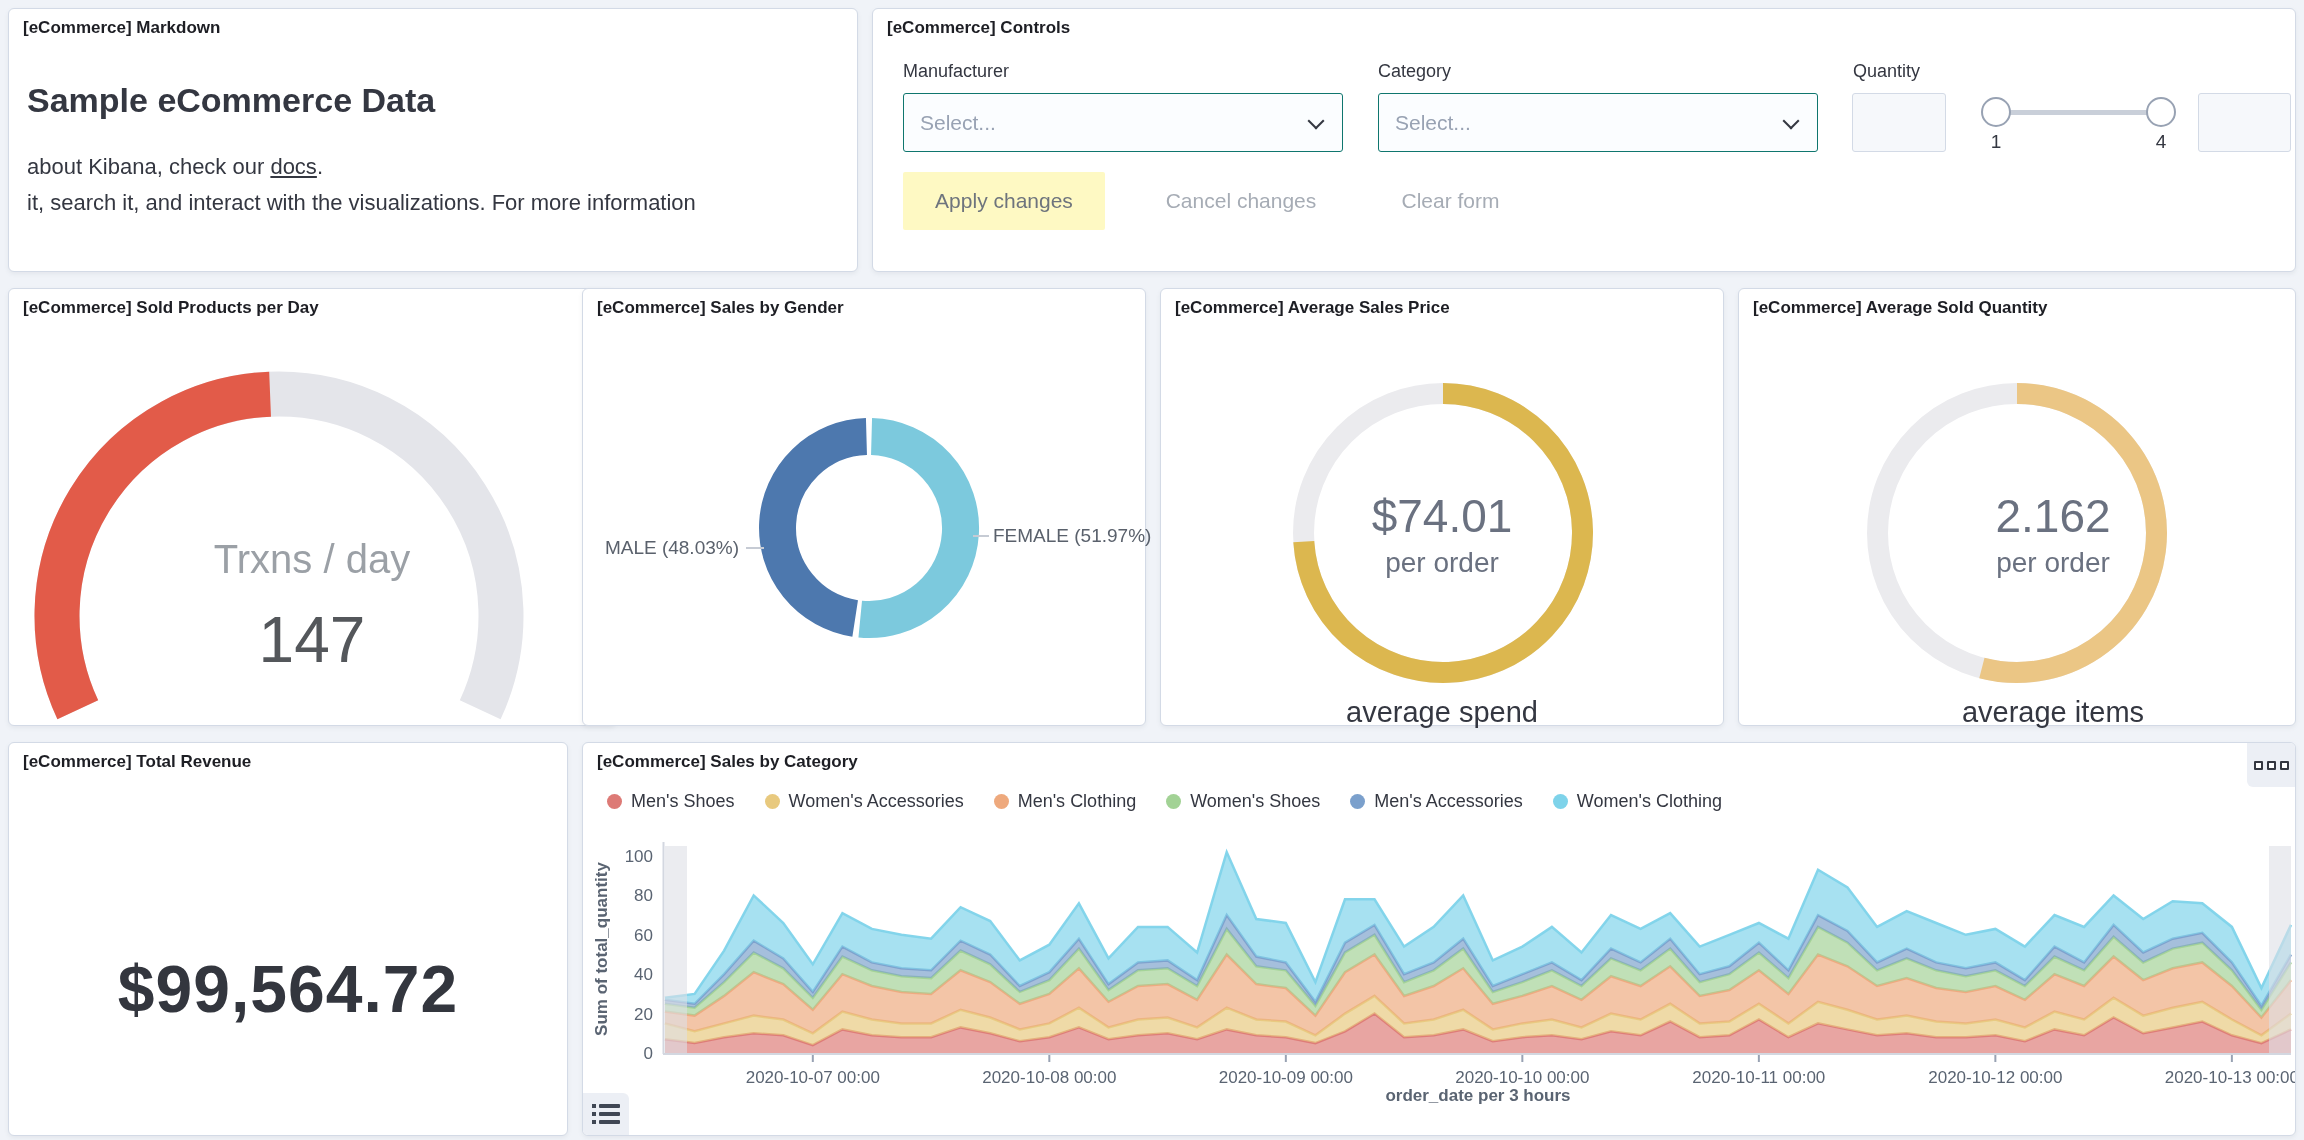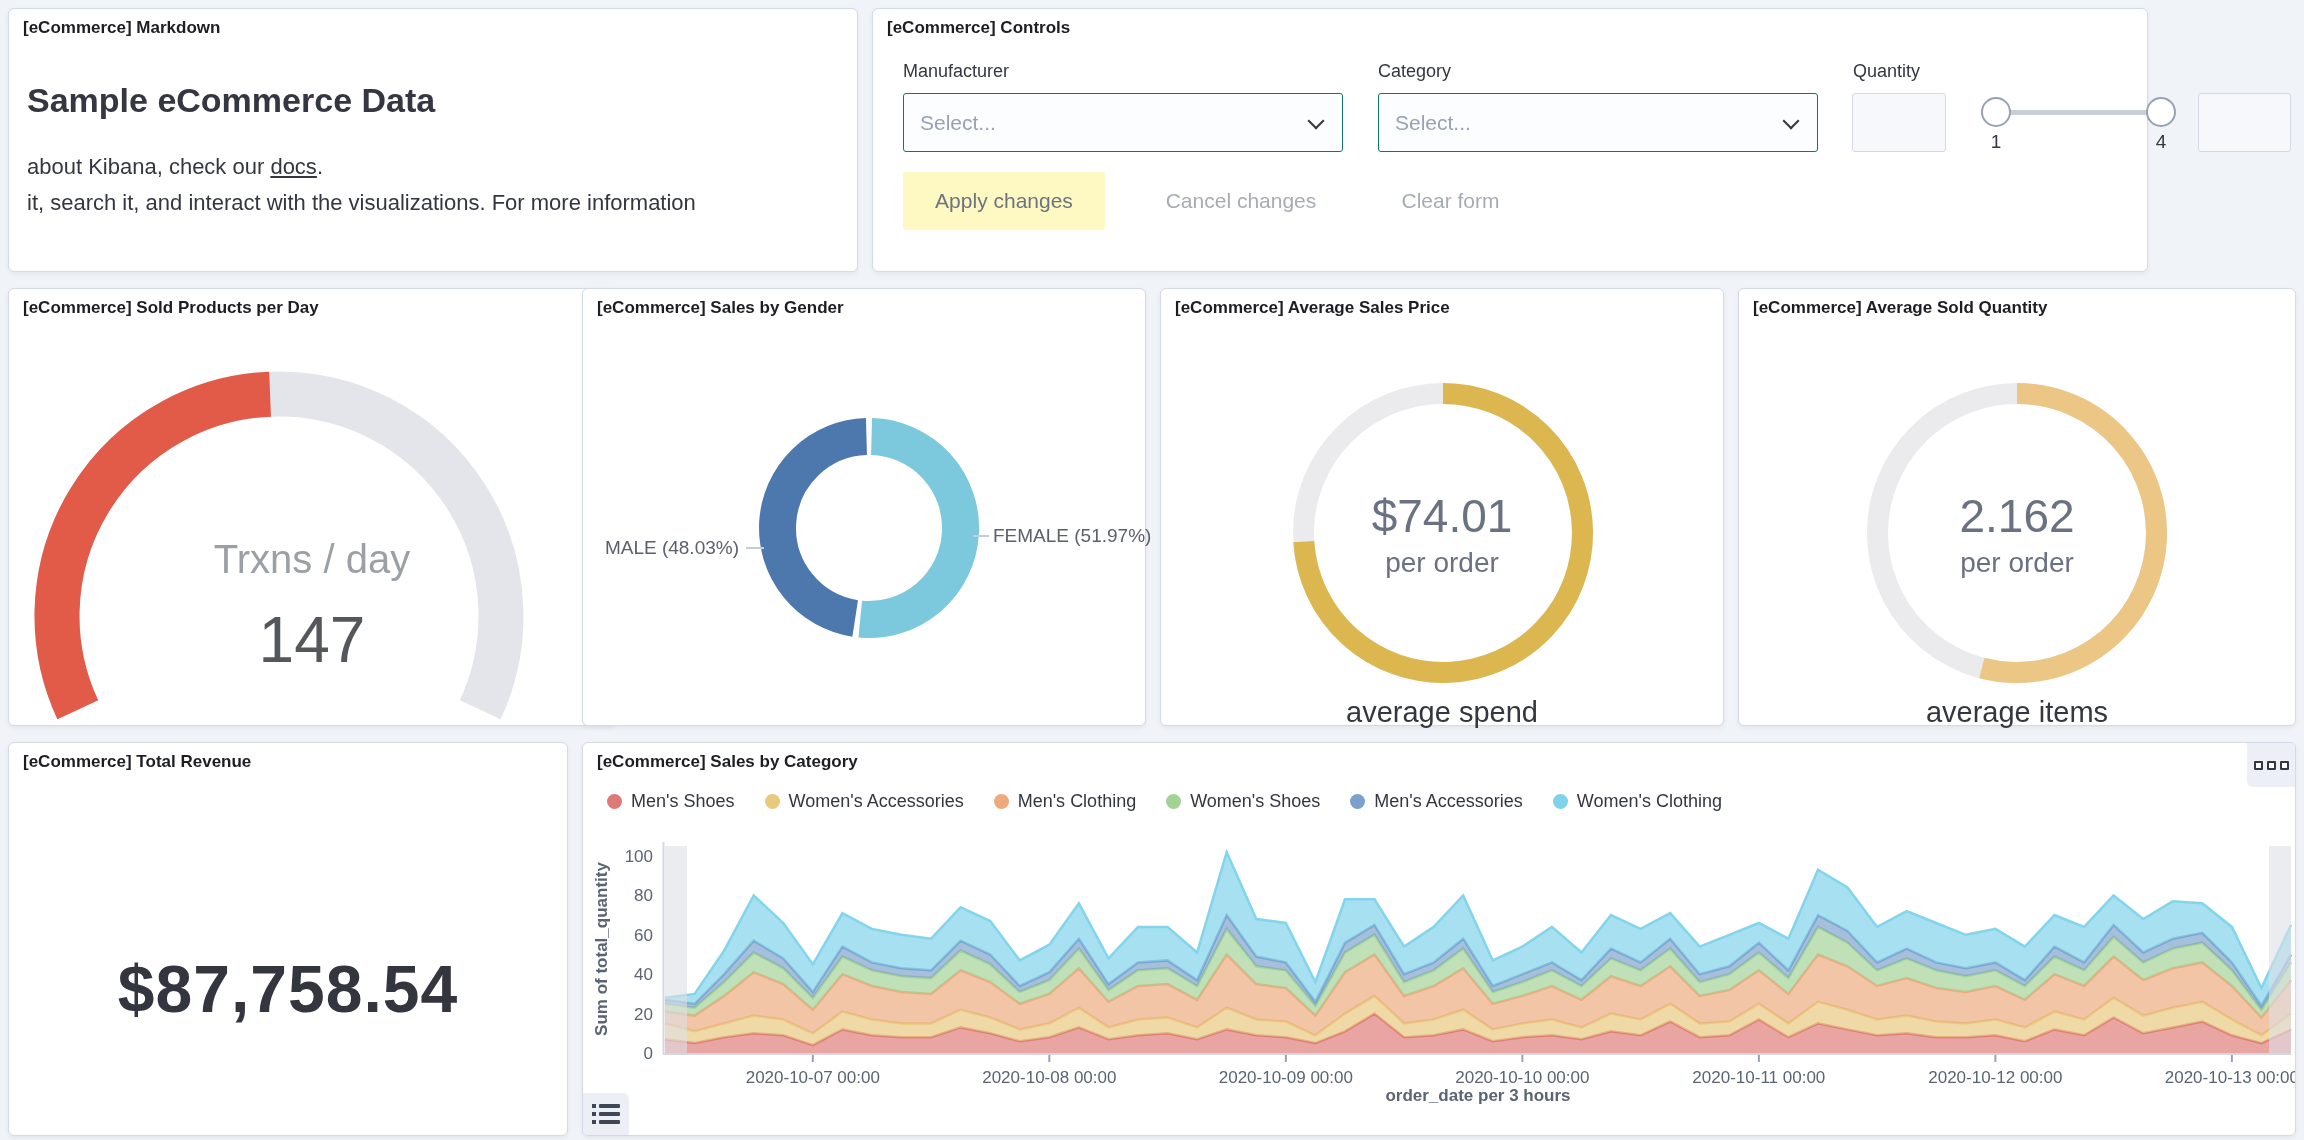--- a/index.html
+++ b/index.html
@@ -64,21 +64,21 @@
 
   <section class="panel" style="left:8px; top:8px; width:850px; height:264px;">
     <div class="panel-title">[eCommerce] Markdown</div>
     <div class="md-h1">Sample eCommerce Data</div>
     <div class="md-body">
       <div><span>about Kibana, check our </span><span class="md-link">docs</span><span>.</span></div>
       <div>it, search it, and interact with the visualizations. For more information</div>
     </div>
   </section>
 
-  <section class="panel" style="left:872px; top:8px; width:1276px; height:264px;">
+  <section class="panel" style="left:872px; top:8px; width:1424px; height:264px;">
     <div class="panel-title">[eCommerce] Controls</div>
 
     <div class="ctl-label" style="left:30px; top:52px;">Manufacturer</div>
     <div class="combo" style="left:30px; top:84px; width:440px;">
       <span class="ph">Select...</span>
       <span class="chev"></span>
     </div>
 
     <div class="ctl-label" style="left:505px; top:52px;">Category</div>
     <div class="combo" style="left:505px; top:84px; width:440px;">
@@ -128,34 +128,34 @@
     <div class="panel-title">[eCommerce] Average Sales Price</div>
     <svg id="price-svg" width="562" height="436" style="position:absolute;left:0;top:0;">
         <circle cx="282" cy="244" r="139.5" fill="none" stroke="#EBEBEE" stroke-width="21"></circle>
         <path d="M 282.00 104.50 A 139.5 139.5 0 1 1 142.77 252.67" fill="none" stroke="#DCB74F" stroke-width="21"></path>
       </svg>
     <div class="center-line ring-value">$74.01</div>
     <div class="center-line ring-sub">per order</div>
     <div class="center-line ring-caption">average spend</div>
   </section>
 
-  <section class="panel" style="left:1738px; top:288px; width:558px; height:438px;">
+  <section class="panel" style="left:1738px; top:288px; width:558px; height:438px;padding-left:36px;">
     <div class="panel-title">[eCommerce] Average Sold Quantity</div>
     <svg id="qty-svg" width="556" height="436" style="position:absolute;left:0;top:0;">
         <circle cx="278" cy="244" r="139.5" fill="none" stroke="#EBEBEE" stroke-width="21"></circle>
         <path d="M 278.00 104.50 A 139.5 139.5 0 1 1 242.88 379.01" fill="none" stroke="#EBC685" stroke-width="21"></path>
       </svg>
     <div class="center-line ring-value">2.162</div>
     <div class="center-line ring-sub">per order</div>
     <div class="center-line ring-caption">average items</div>
   </section>
 
   <section class="panel" style="left:8px; top:742px; width:560px; height:394px;">
     <div class="panel-title">[eCommerce] Total Revenue</div>
-    <div class="center-line revenue-value">$87,758.54</div>
+    <div class="center-line revenue-value">$99,564.72</div>
   </section>
 
   <section class="panel" style="left:582px; top:742px; width:1714px; height:394px;">
     <div class="panel-title">[eCommerce] Sales by Category</div>
     <button class="corner-btn menu-btn">
       <span class="sq"></span>
       <span class="sq"></span>
       <span class="sq"></span>
     </button>
     <div class="legend-row" id="legend-row">

